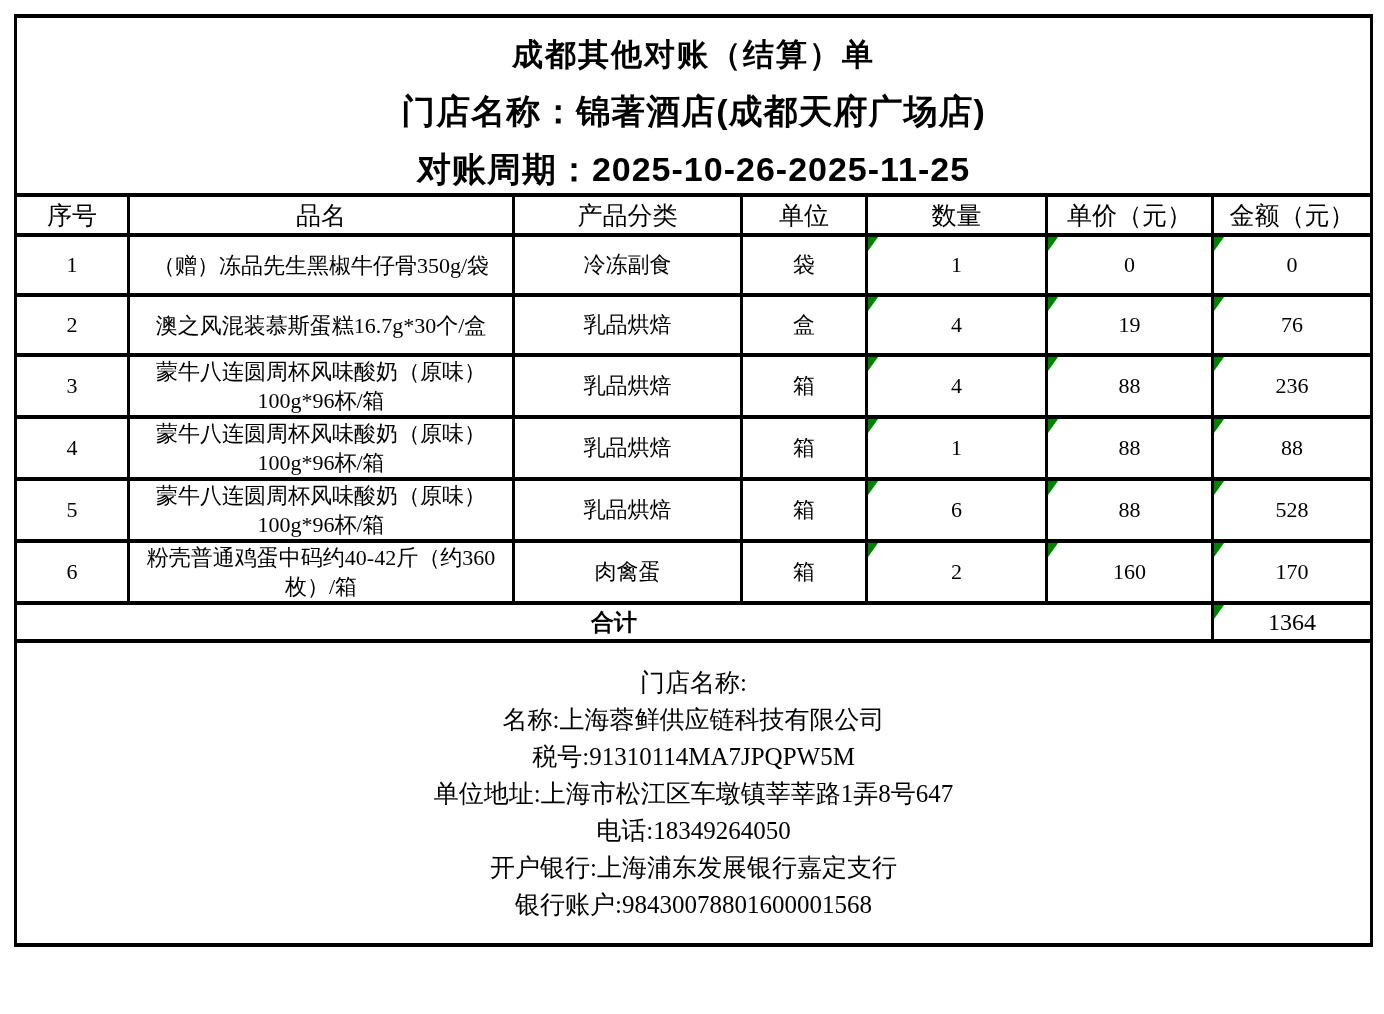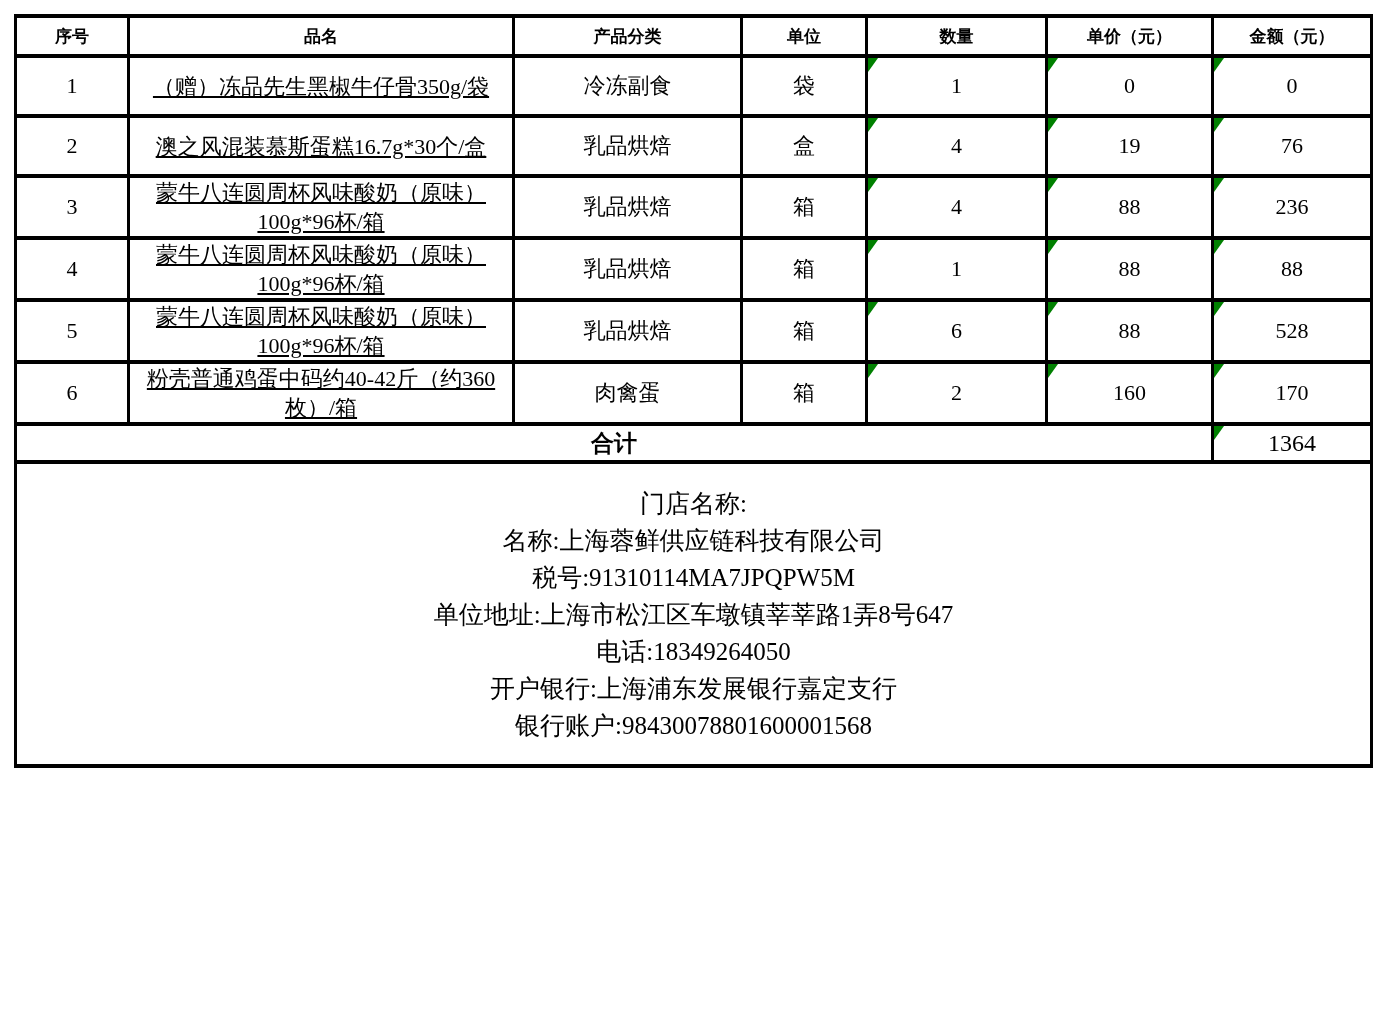--- a/index.html
+++ b/index.html
@@ -41,31 +41,30 @@
     height: 168px;
     font-family: "Liberation Sans", "DejaVu Sans", sans-serif;
     font-weight: bold;
     vertical-align: top;
   }
   .t1 { font-size: 31px; padding-top: 16px; letter-spacing: 2px; }
   .t2 { font-size: 34px; padding-top: 13px; letter-spacing: 1px; }
   .t3 { font-size: 34px; padding-top: 12px; letter-spacing: 1px; }
   tr.head th {
     height: 36px;
-    font-size: 17px;
-    font-weight: bold;
+    font-size: 25px;
+    font-weight: normal;
   }
   tbody.rows td {
     height: 56px;
     font-size: 22px;
   }
   td.c-name {
     line-height: 29px;
     padding: 0 4px;
-    text-decoration: underline;
   }
   .sum-label {
     font-weight: bold;
     font-size: 23px;
   }
   .sum-value { font-size: 22px; }
   tr.sum-r1 td { height: 29px; }
   tr.sum-r2 td { height: 28px; }
   tr.sum-r3 td { height: 34px; }
   tr.sum-r3 .sum-value { font-size: 24px; }
@@ -96,20 +95,27 @@
     <colgroup>
       <col style="width:113px">
       <col style="width:385px">
       <col style="width:228px">
       <col style="width:125px">
       <col style="width:180px">
       <col style="width:166px">
       <col style="width:159px">
     </colgroup>
     <tbody>
+      <tr>
+        <td class="title-cell" colspan="7">
+          <div class="t1">成都其他对账（结算）单</div>
+          <div class="t2">门店名称：锦著酒店(成都天府广场店)</div>
+          <div class="t3">对账周期：2025-10-26-2025-11-25</div>
+        </td>
+      </tr>
       <tr class="head">
         <th>序号</th>
         <th>品名</th>
         <th>产品分类</th>
         <th>单位</th>
         <th>数量</th>
         <th>单价（元）</th>
         <th>金额（元）</th>
       </tr>
     </tbody>

